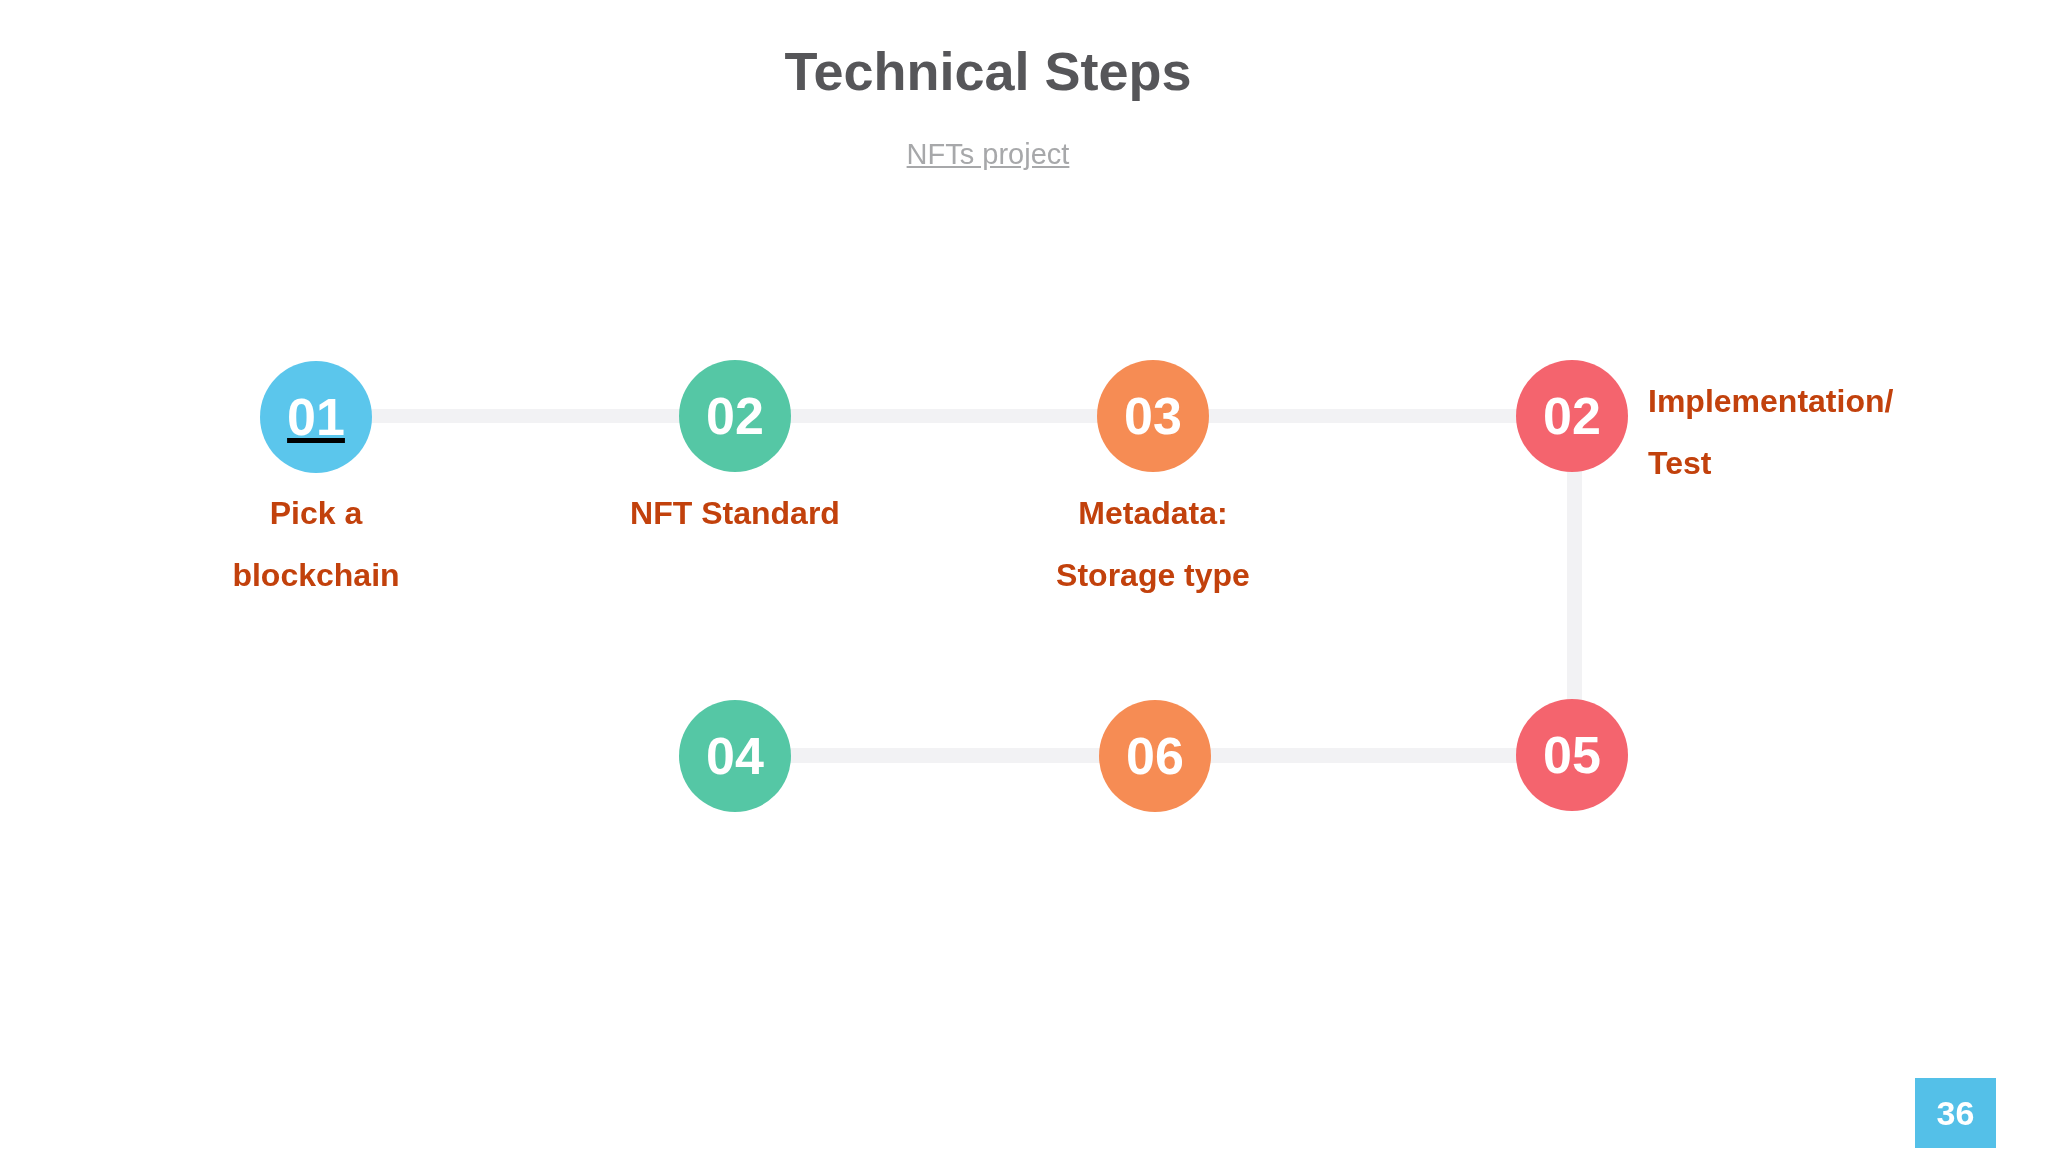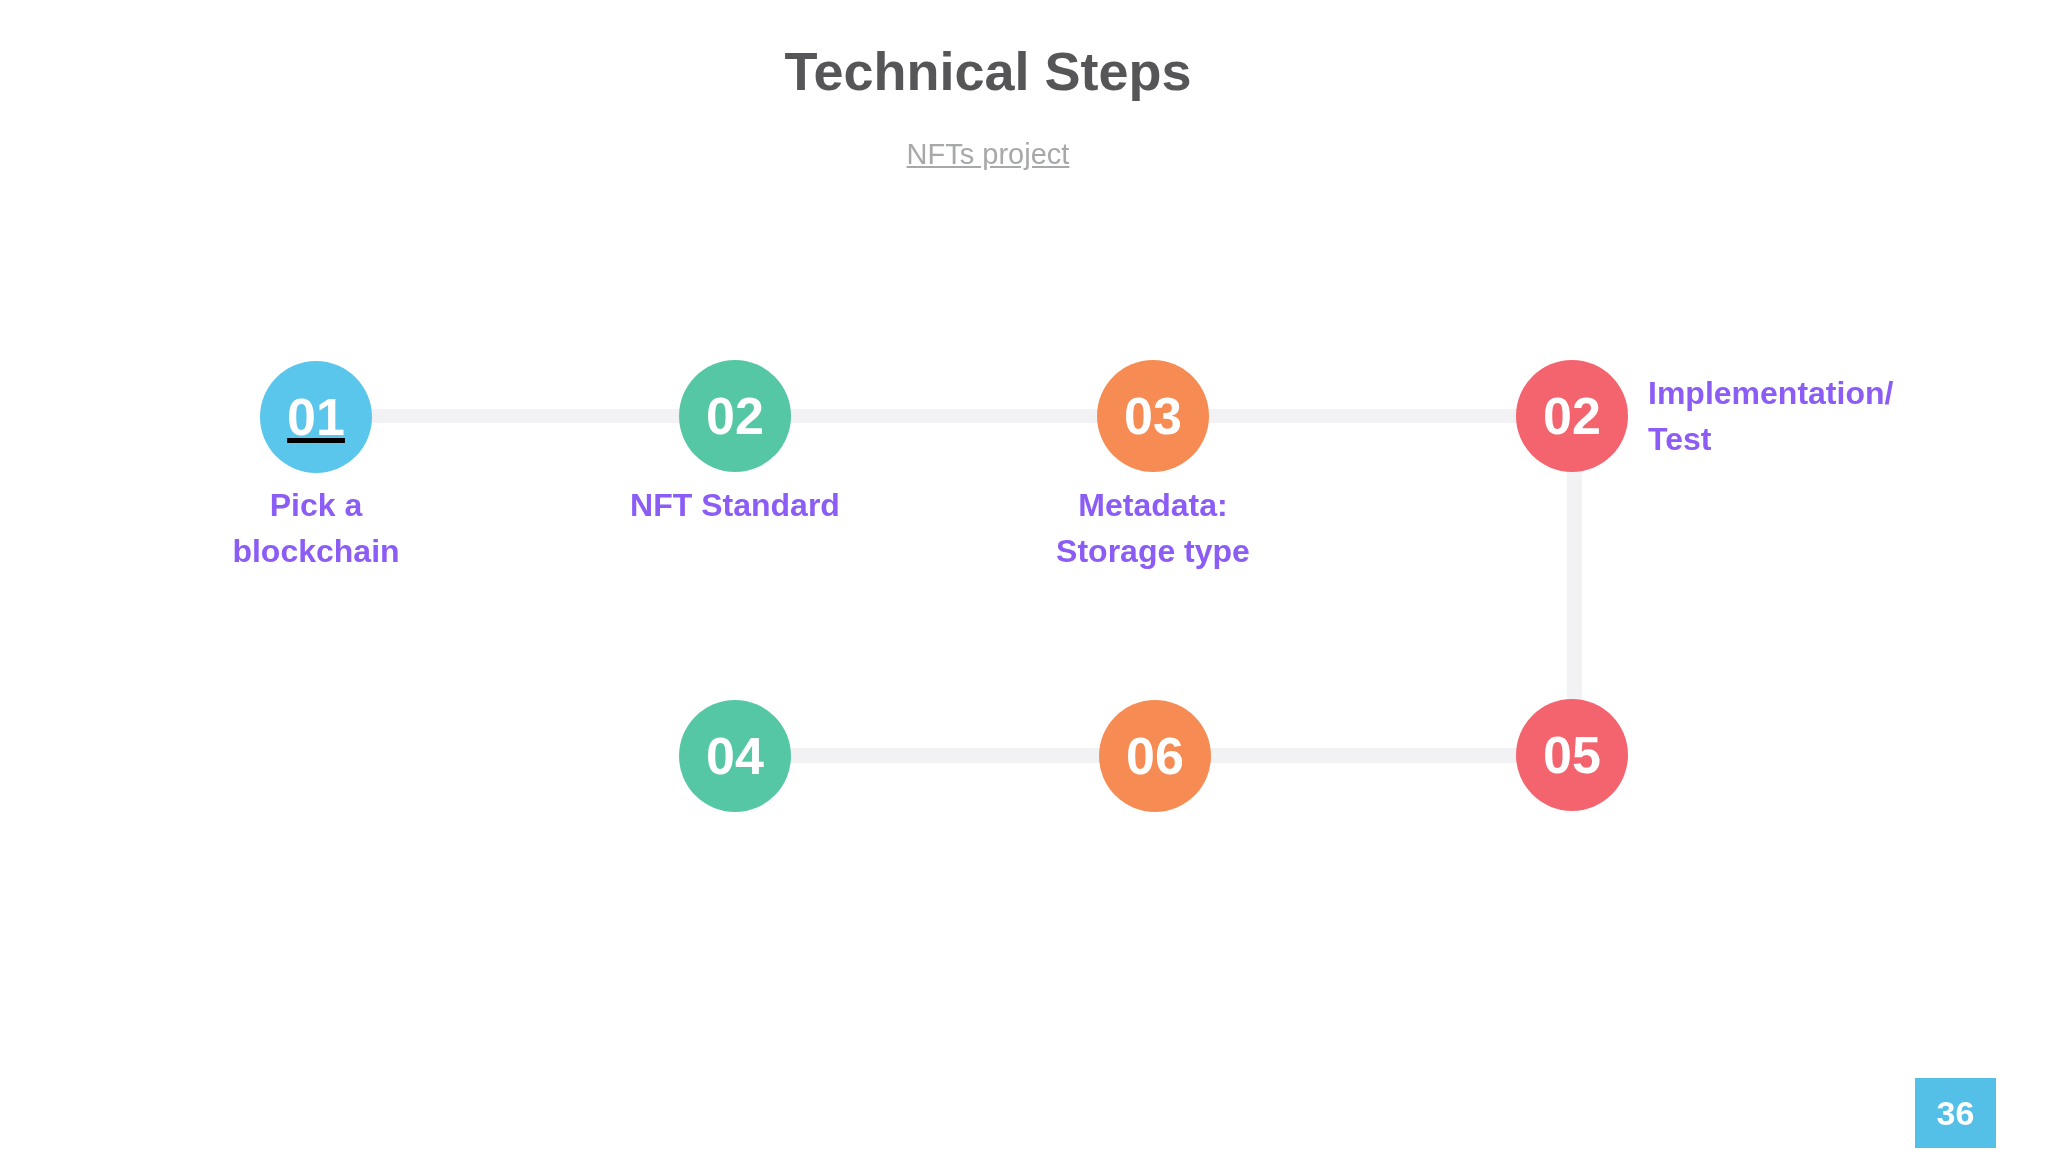--- a/index.html
+++ b/index.html
@@ -37,22 +37,22 @@
   .c-red{background:#f4646e;}
   .pos-01{left:260px;top:361px;text-decoration:underline;}
   .pos-02{left:679px;top:360px;}
   .pos-03{left:1097px;top:360px;}
   .pos-04{left:1516px;top:360px;}
   .pos-05{left:1516px;top:699px;}
   .pos-06{left:1099px;top:700px;}
   .pos-07{left:679px;top:700px;}
   .step-label{
     position:absolute;
-    font-size:32px;font-weight:bold;color:#8b5cf6;
-    line-height:46px;white-space:pre-line;
+    font-size:32px;font-weight:bold;color:#c2410c;
+    line-height:62px;white-space:pre-line;
   }
   .label-center{width:420px;text-align:center;top:482px;}
   .label-01{left:106px;}
   .label-02{left:525px;}
   .label-03{left:943px;}
   .label-04{left:1648px;top:370px;width:340px;text-align:left;}
   .page-badge{
     position:absolute;left:1915px;top:1078px;width:81px;height:70px;
     background:#54c0e8;
     display:flex;align-items:center;justify-content:center;

